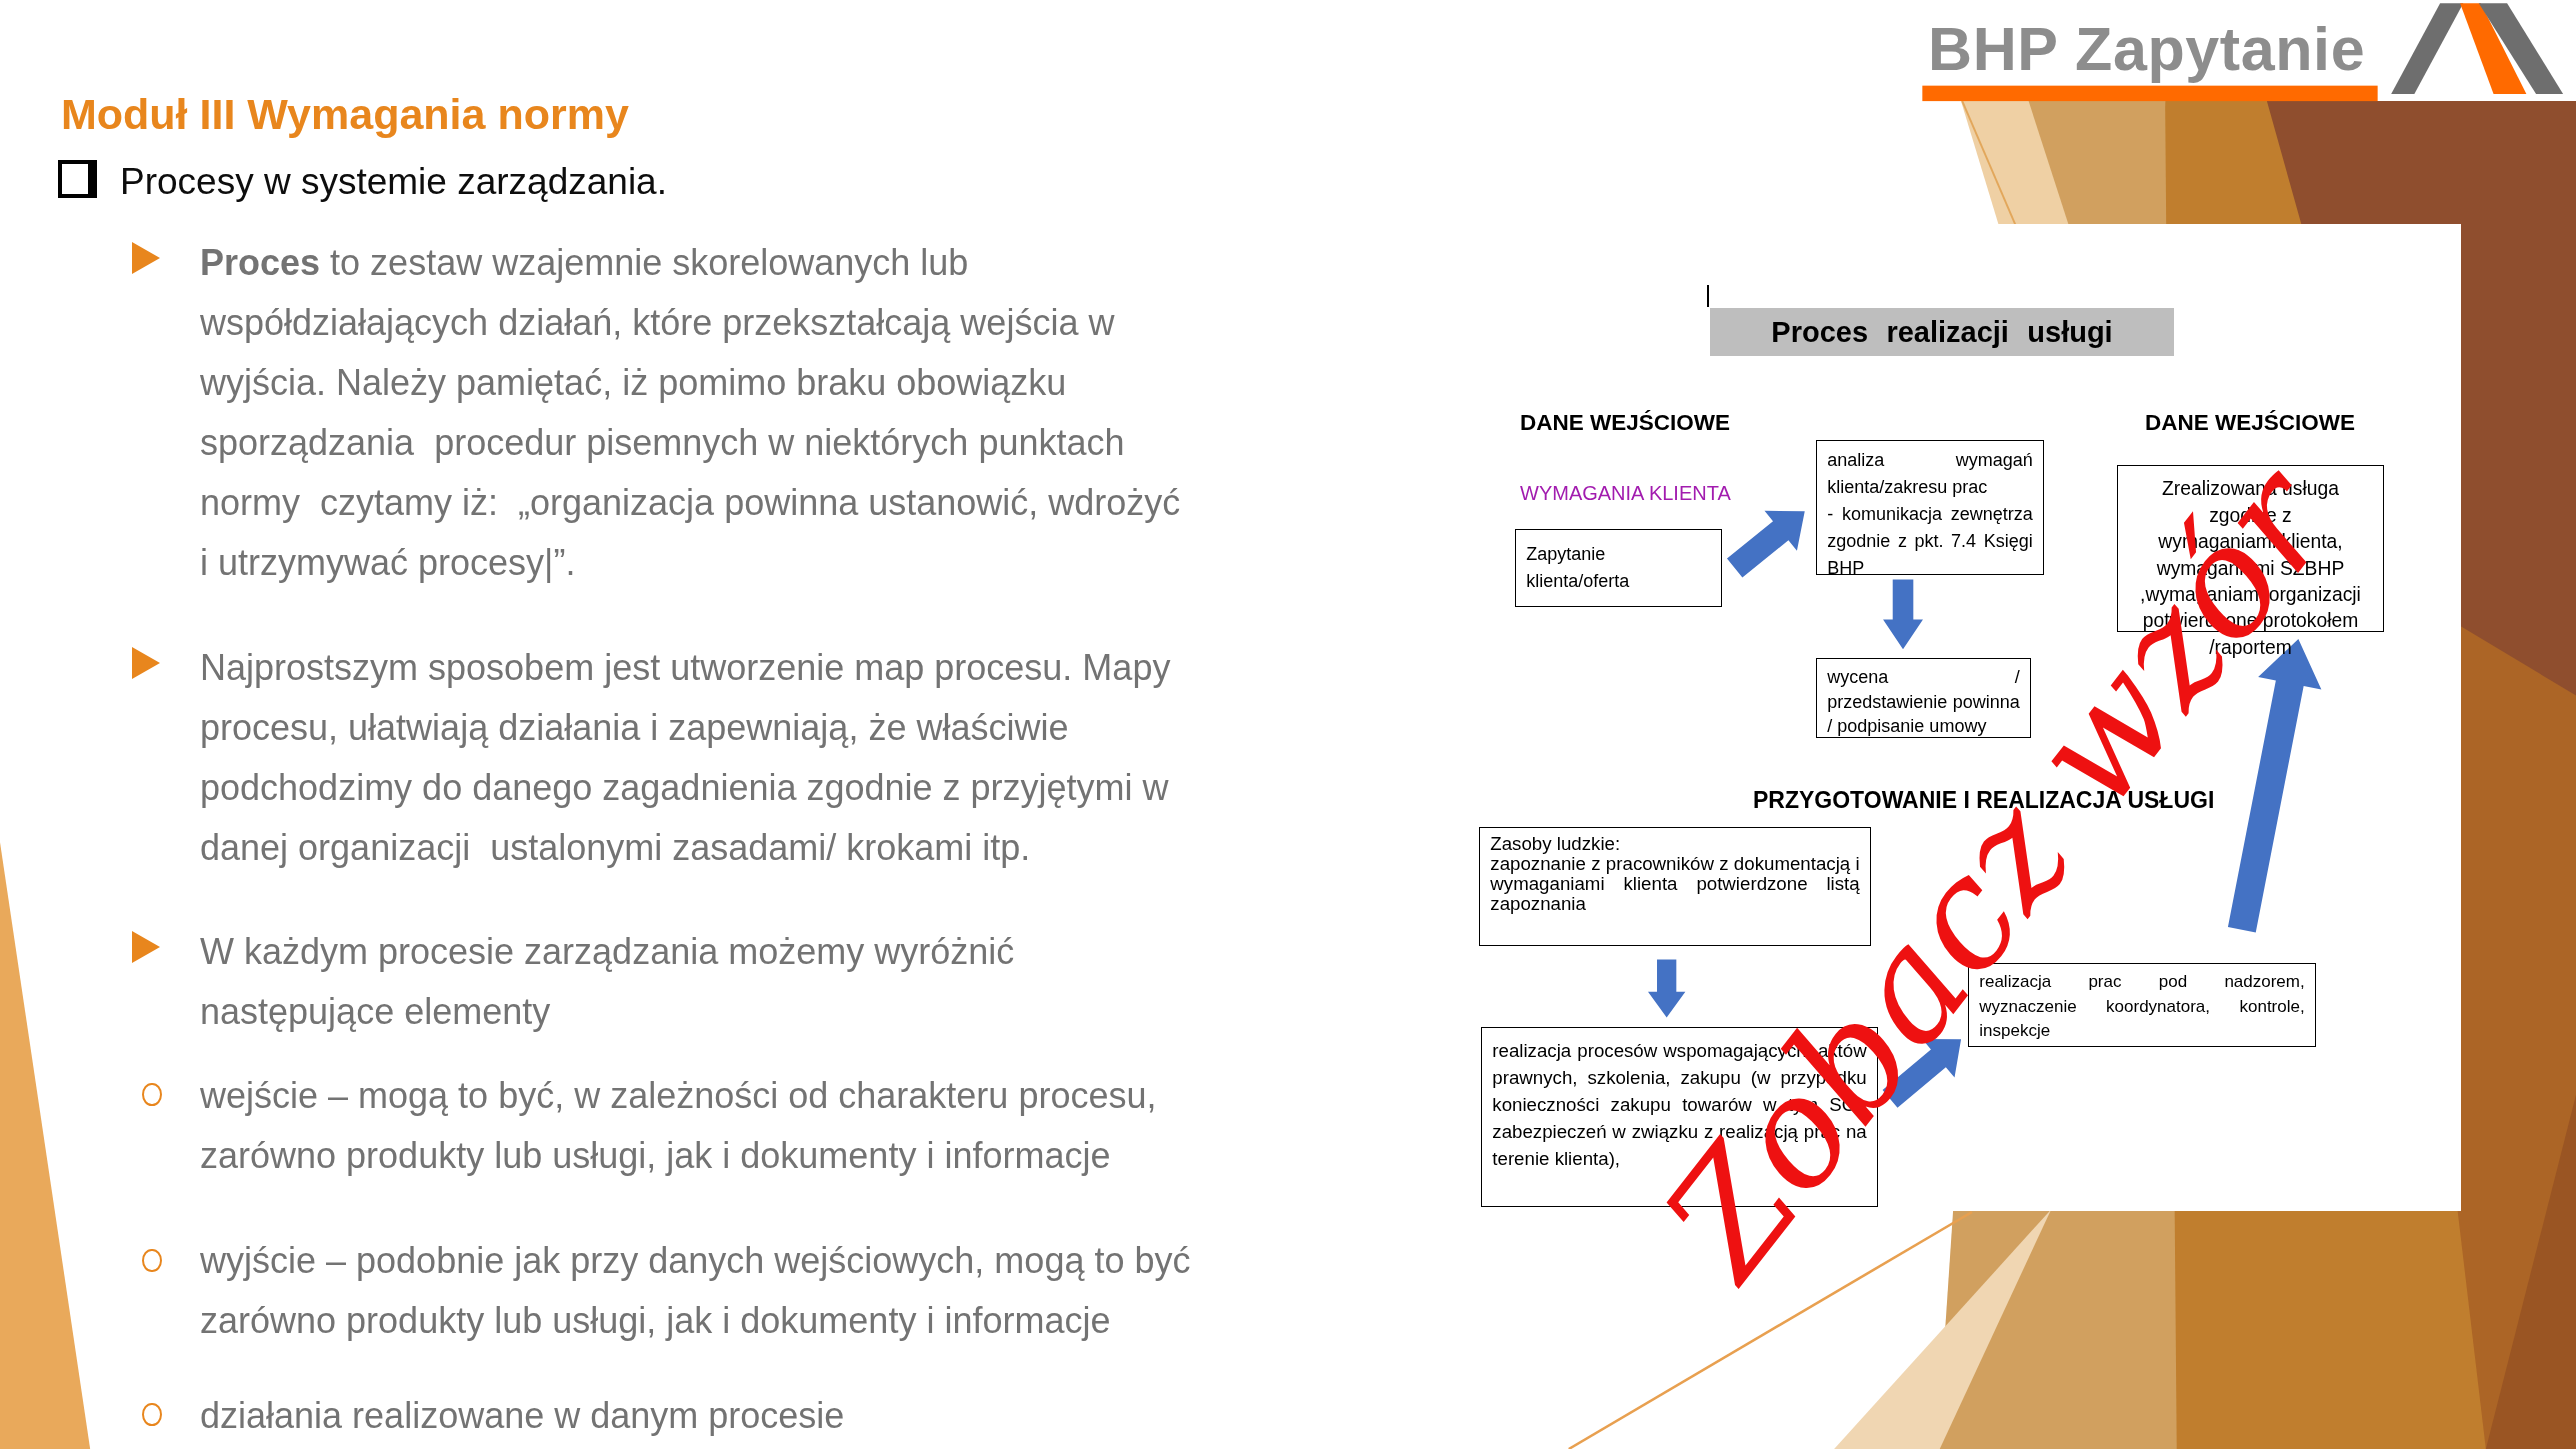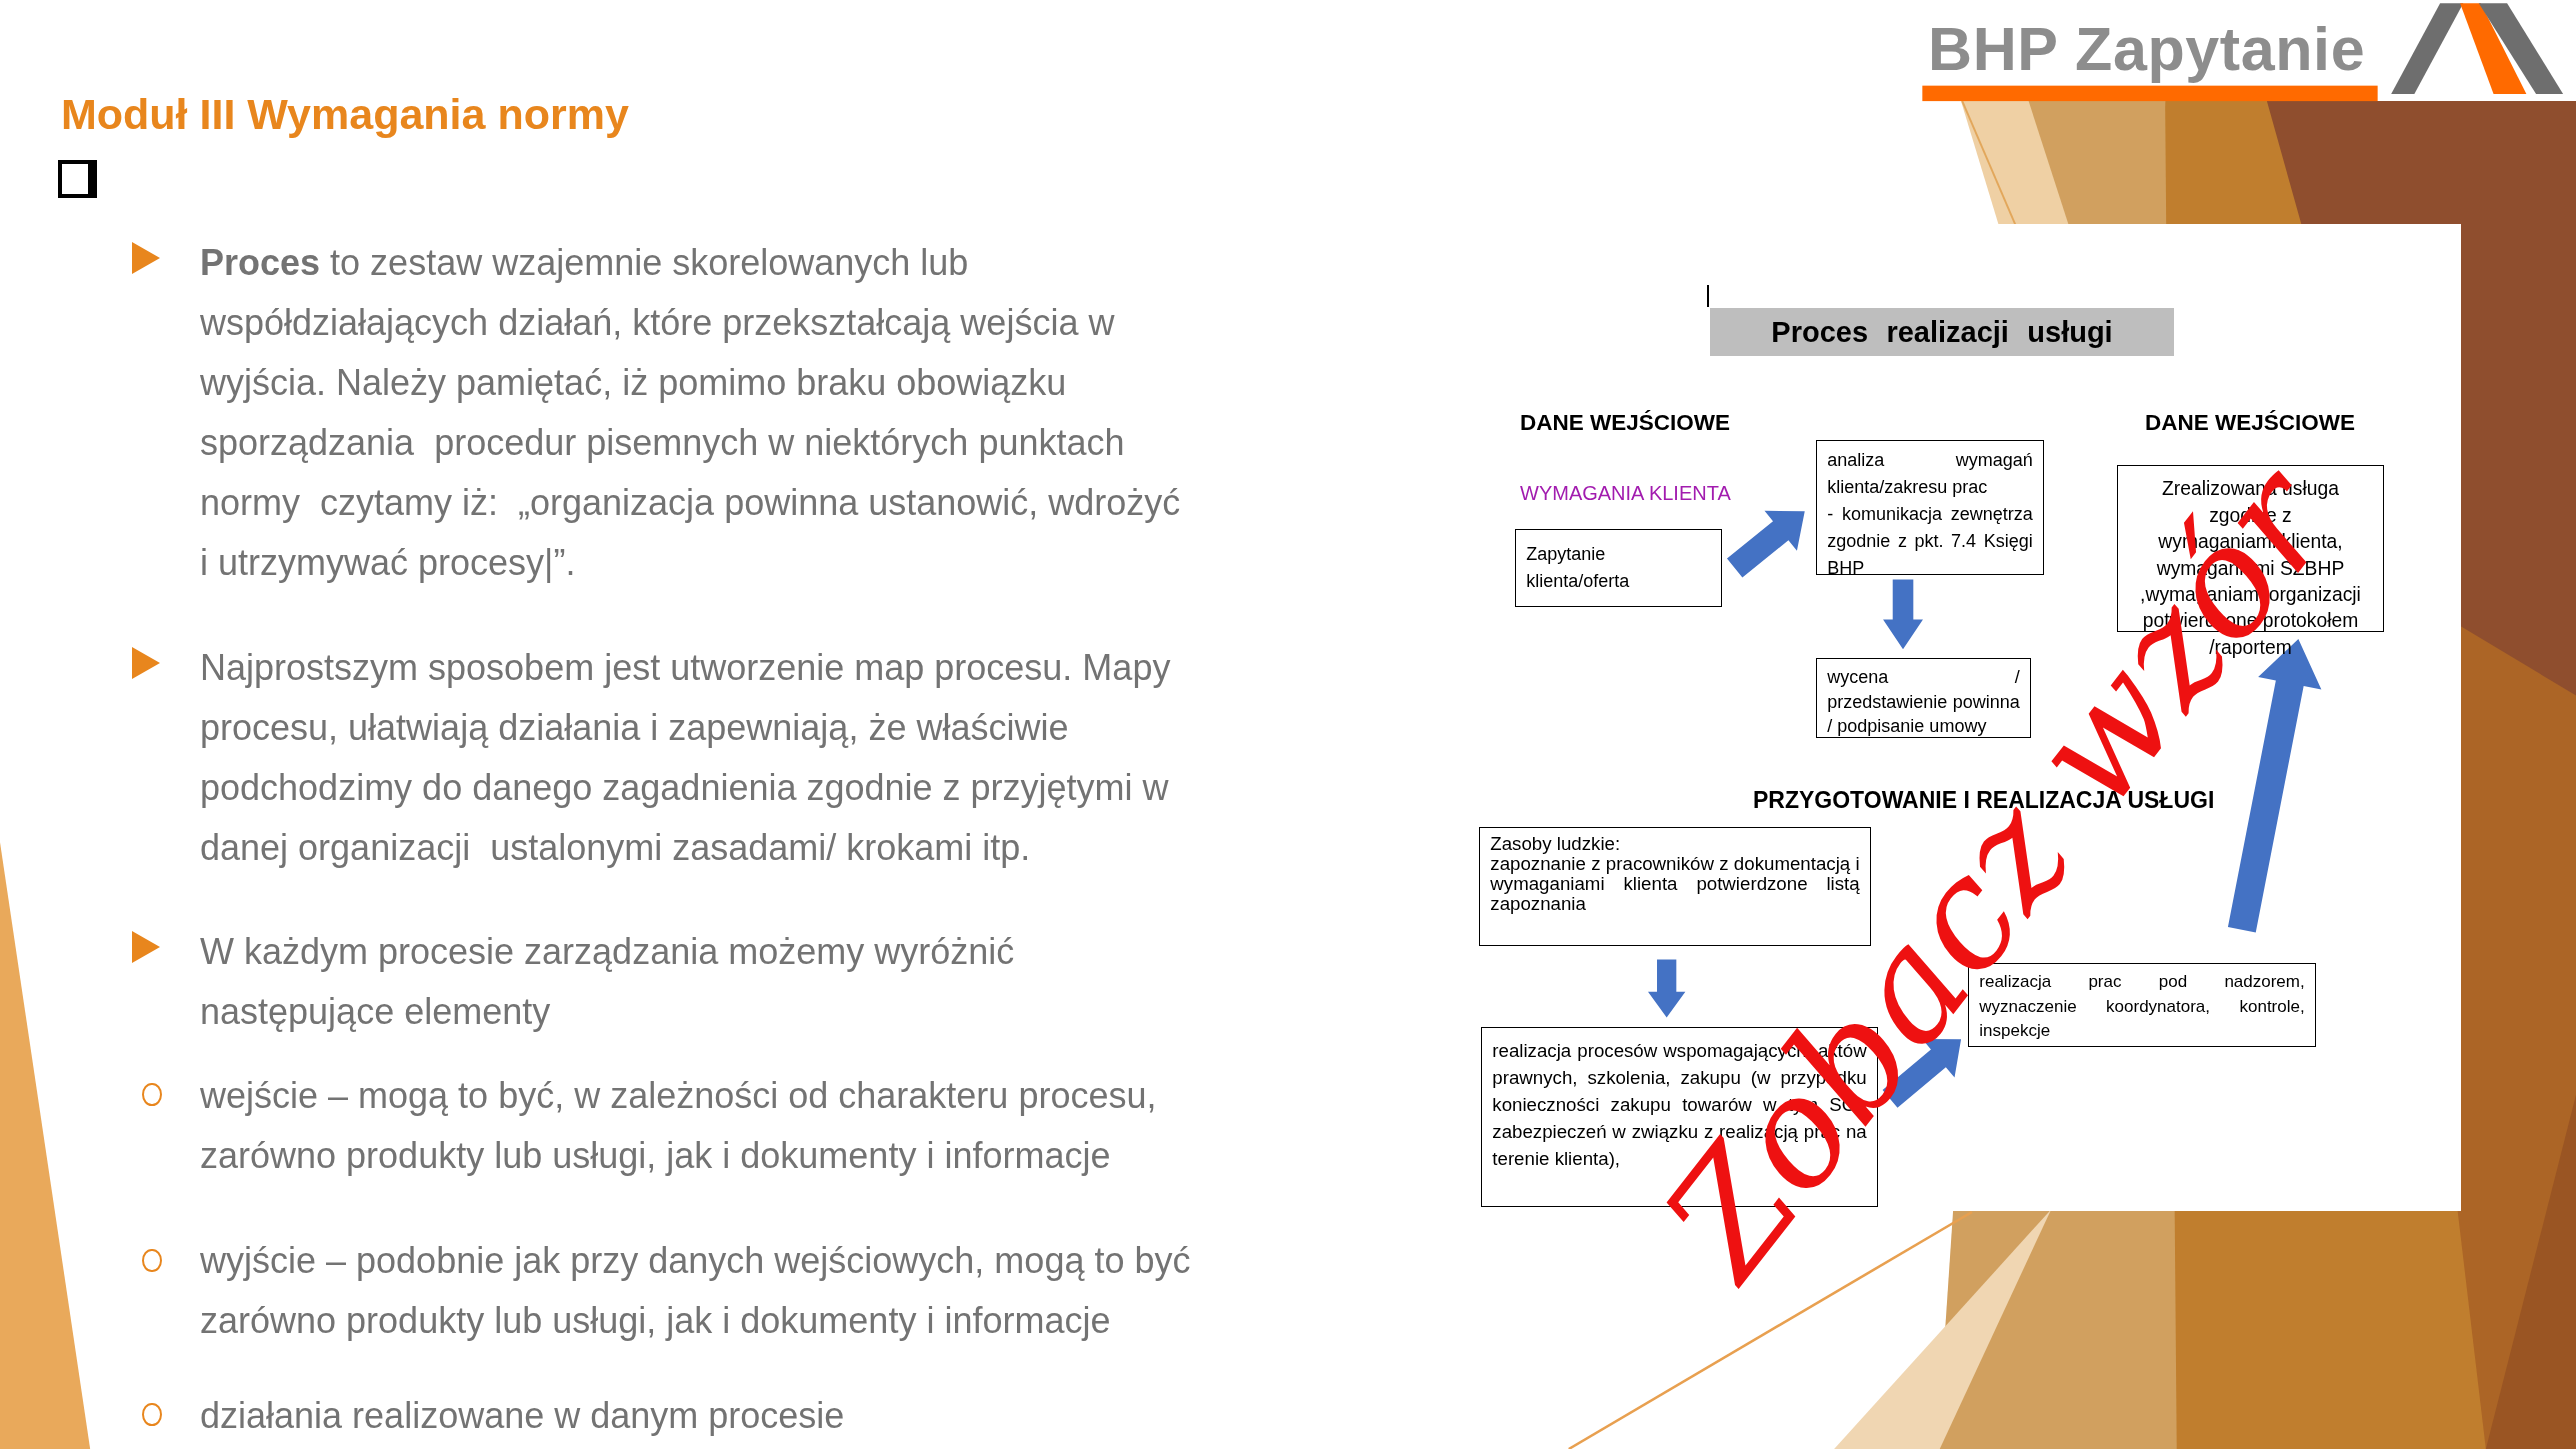--- a/index.html
+++ b/index.html
@@ -138,21 +138,21 @@
     <path d="M -72 -18 L 26 -18 L 26 -39 L 72 0 L 26 39 L 26 18 L -72 18 Z" fill="#4472C4"></path>
   </g>
   <g transform="translate(3525,1218) rotate(-79)">
     <path d="M -230 -22 L 160 -22 L 160 -50 L 230 0 L 160 50 L 160 22 L -230 22 Z" fill="#4472C4"></path>
   </g>
 </svg>
 
 <div class="abs slide-title">Moduł III Wymagania normy</div>
 
 <div class="abs section-row">
-  <span class="checkbox-glyph"></span>
+  <span class="checkbox-glyph"></span><span class="section-label">Procesy w systemie zarządzania.</span>
 </div>
 
 <span class="tri-bullet" style="top:242px"></span>
 <div class="para" style="top:233px"><b>Proces</b><span> to zestaw wzajemnie skorelowanych lub
 współdziałających działań, które przekształcają wejścia w
 wyjścia. Należy pamiętać, iż pomimo braku obowiązku
 sporządzania  procedur pisemnych w niektórych punktach
 normy  czytamy iż:  „organizacja powinna ustanowić, wdrożyć
 i utrzymywać procesy|”.</span></div>
 

